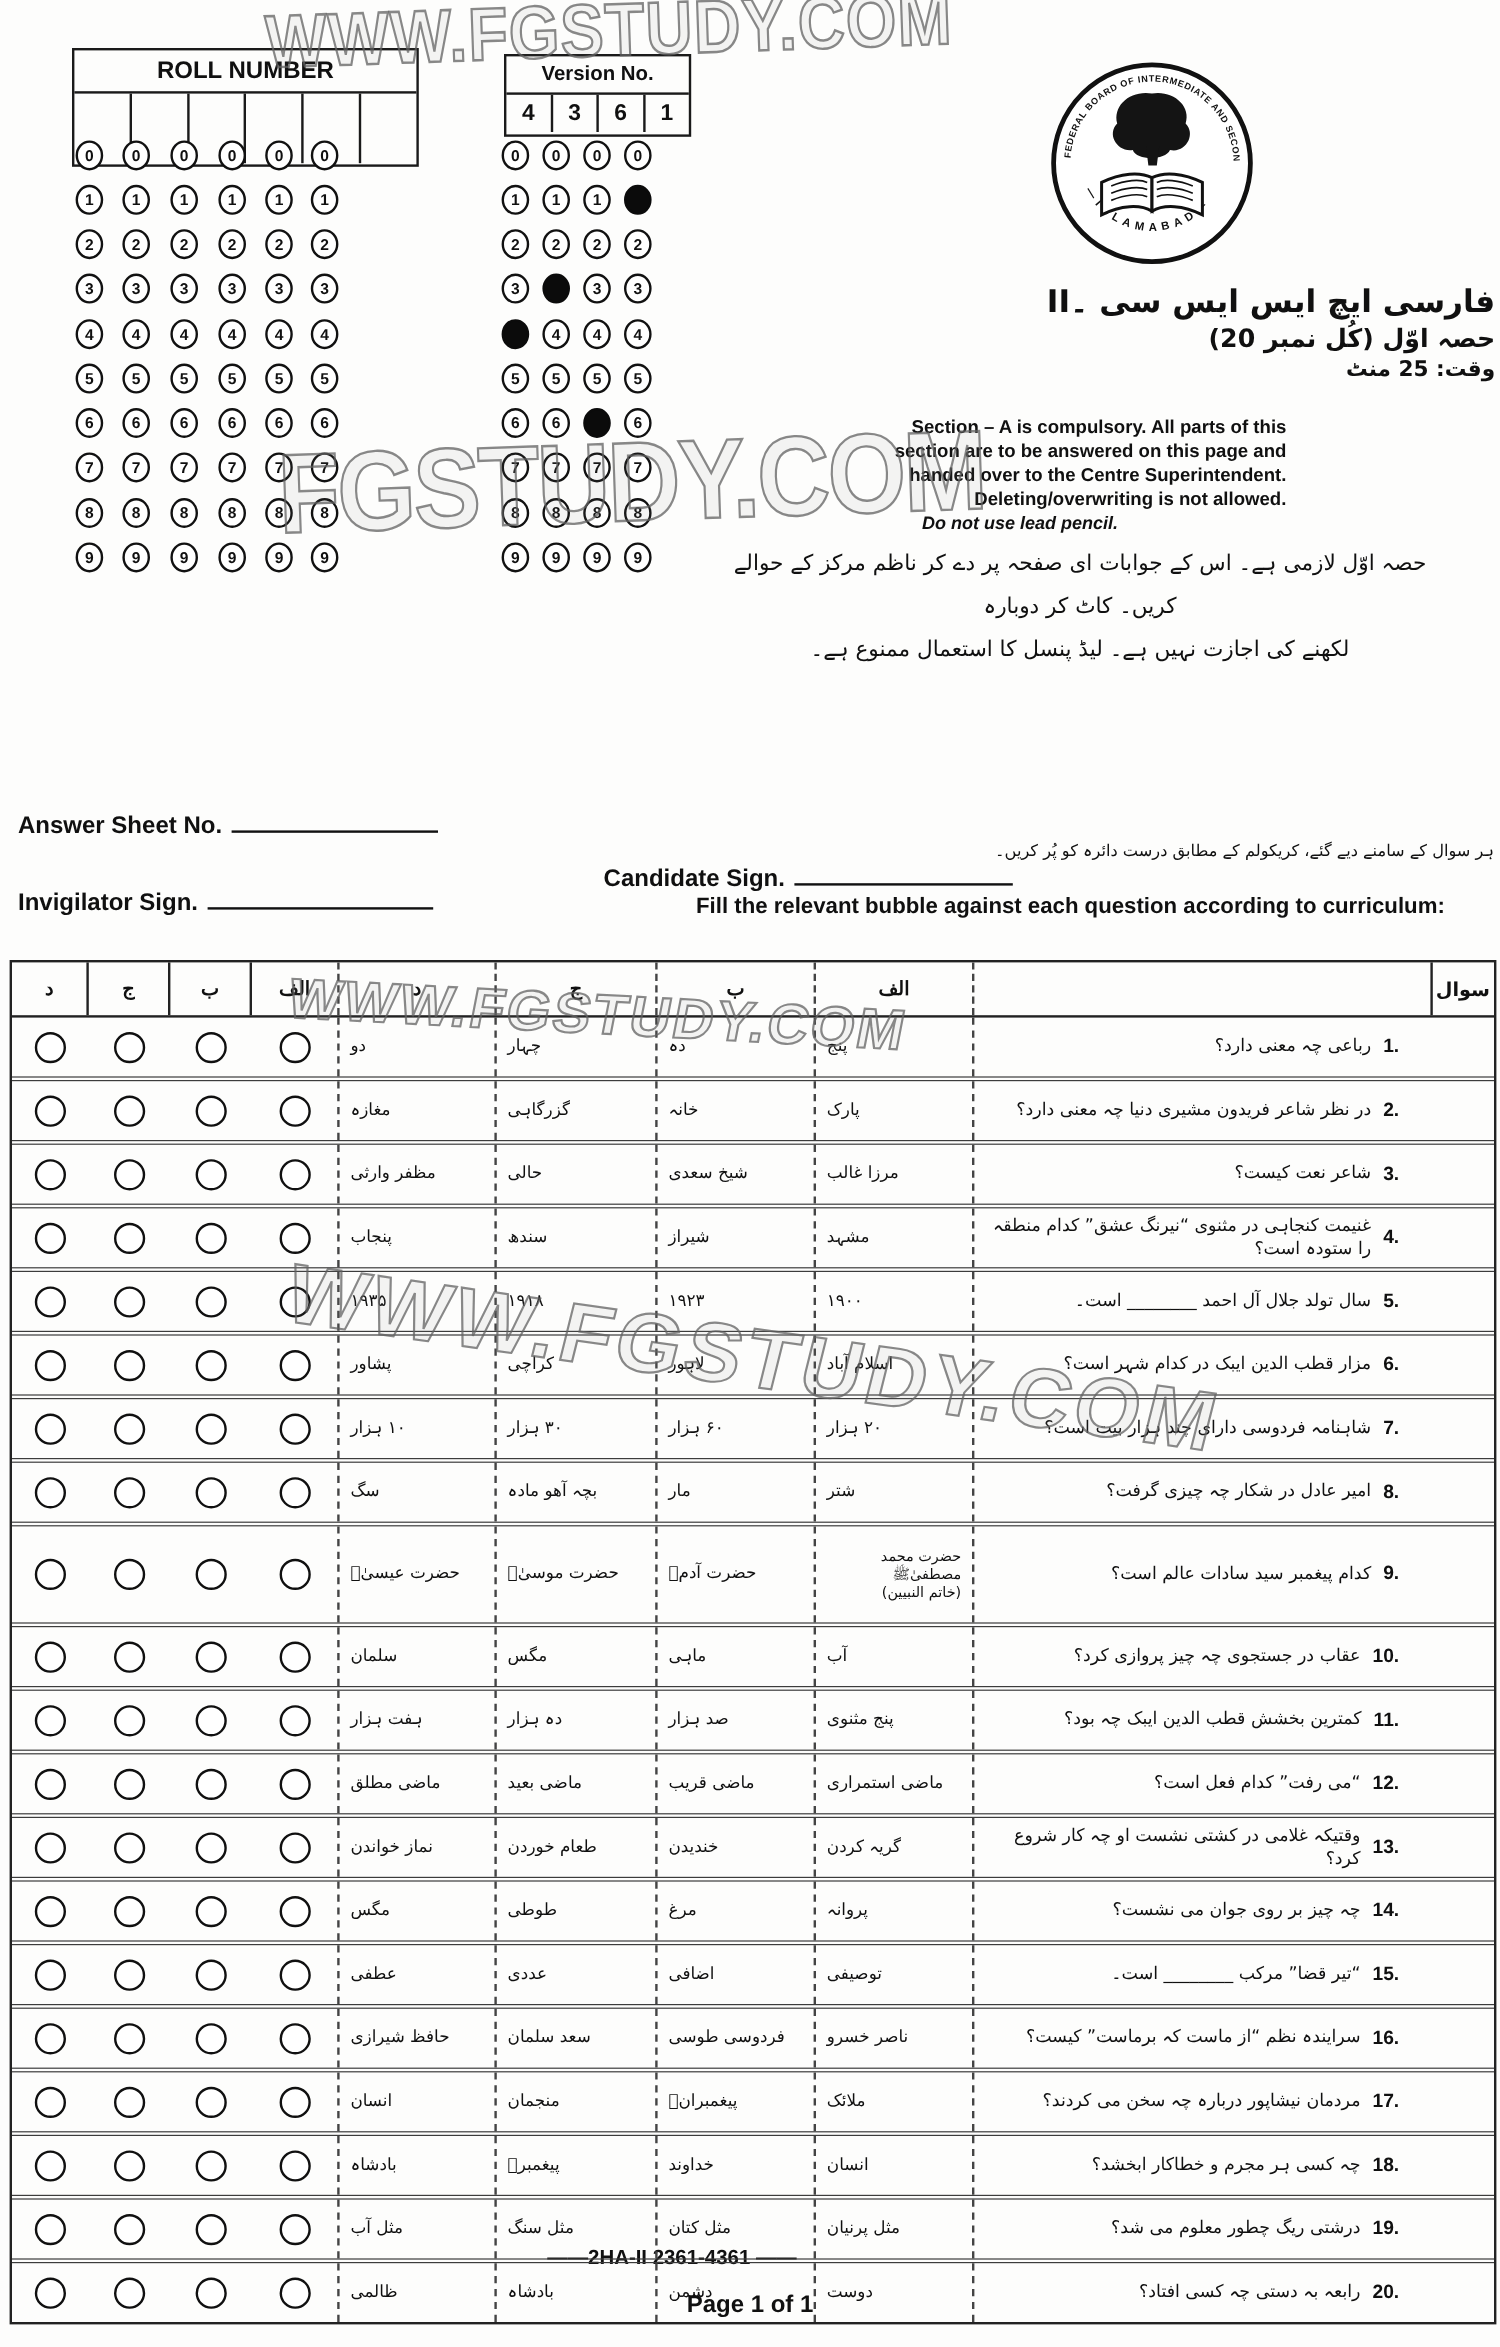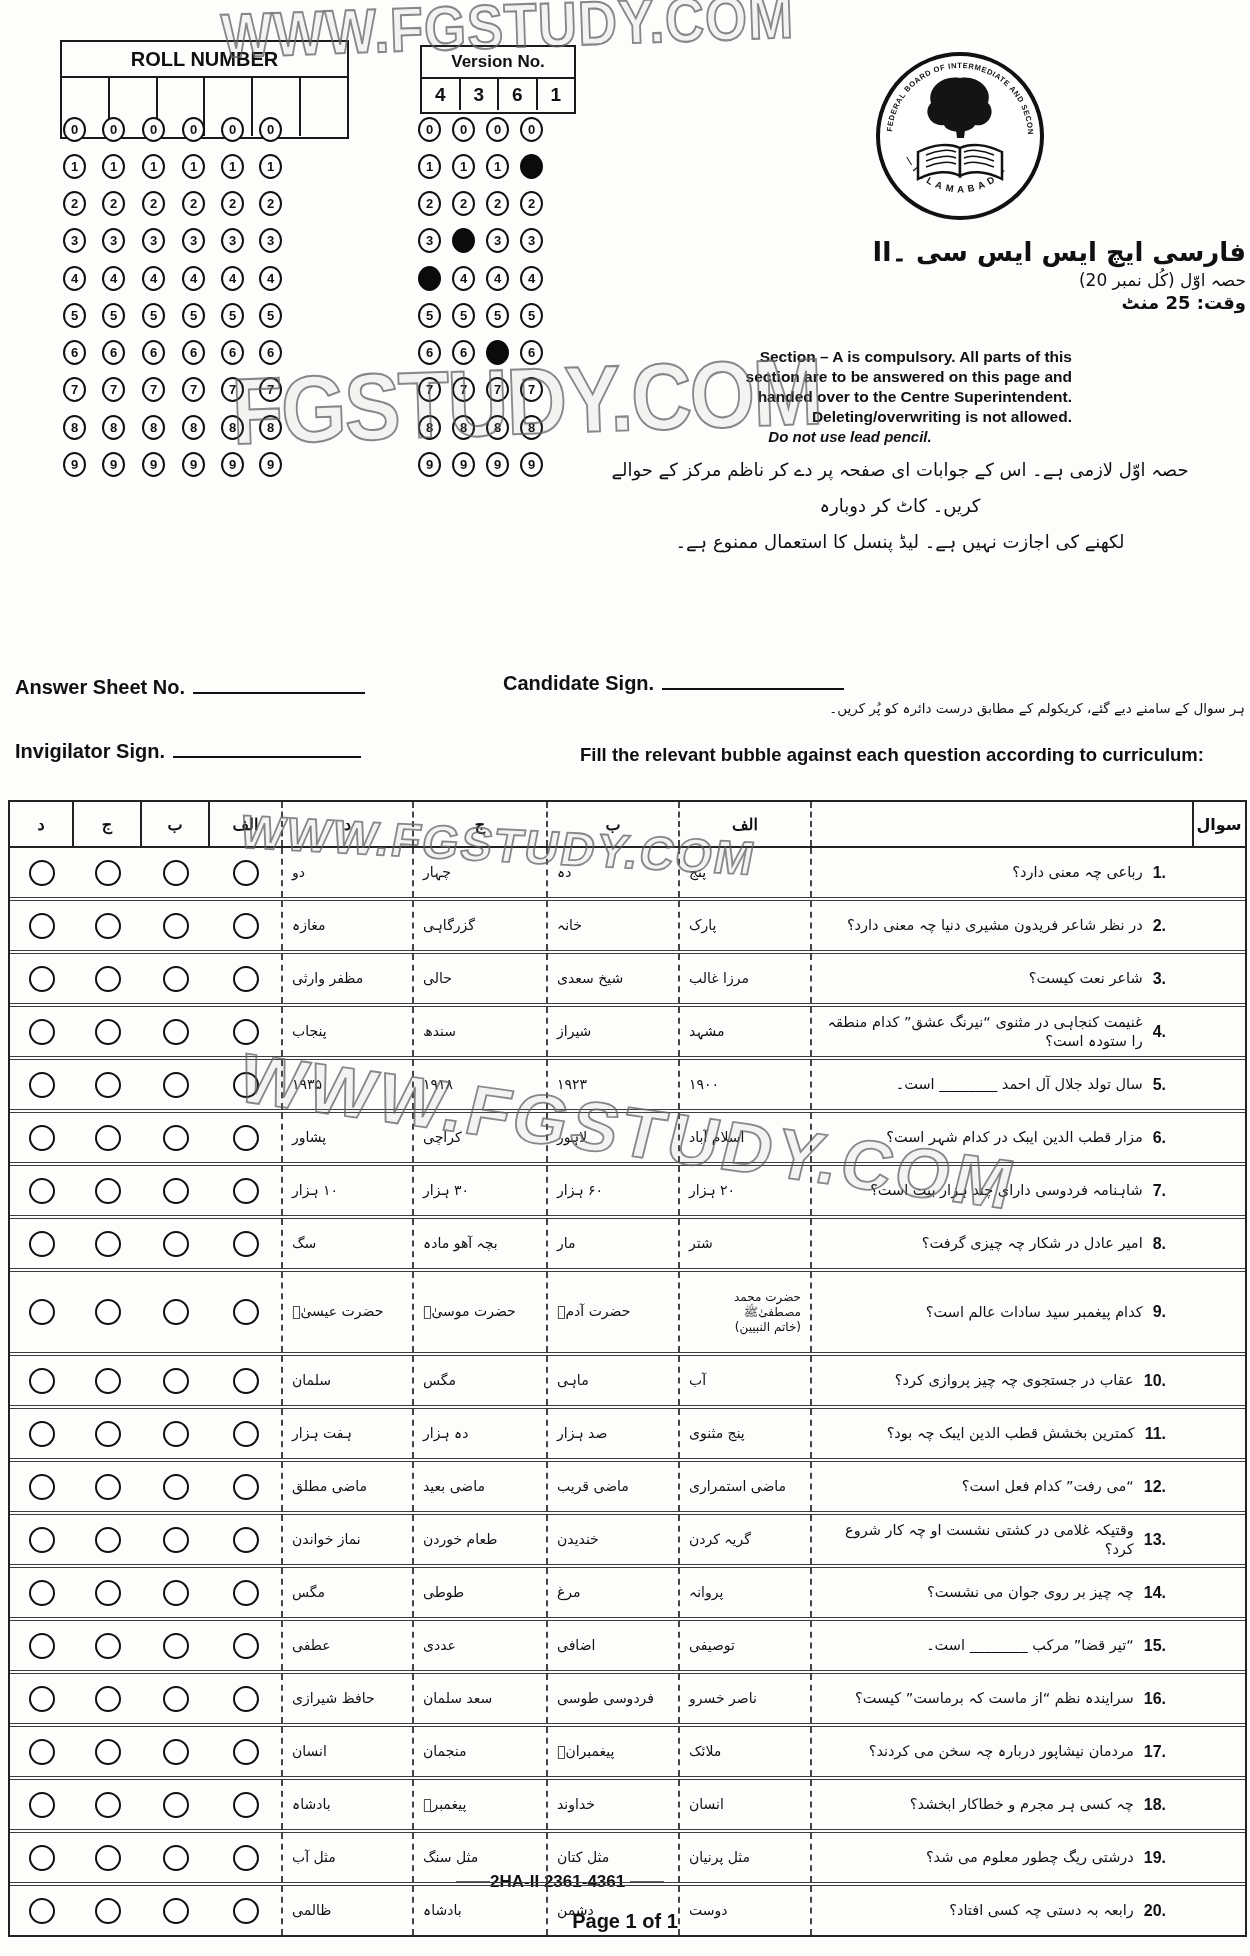--- a/index.html
+++ b/index.html
@@ -21,21 +21,21 @@
                font-weight:bold;font-size:19px;}
   .cellrow>div:first-child{border-left:none;}
   .dbub{position:absolute;width:23px;height:25px;border:2px solid #111;border-radius:50%;
         display:flex;align-items:center;justify-content:center;font-size:13px;font-weight:bold;
         background:#fff;box-sizing:border-box;z-index:5;}
   .dbub.filled{background:#0b0b0b;border-color:#0b0b0b;color:transparent;}
   
   .urdu{font-family:"DejaVu Sans",sans-serif;direction:rtl;}
   .titleblock{position:absolute;left:848px;top:236px;width:398px;text-align:right;}
   .t1{font-size:26px;font-weight:bold;line-height:1.25;}
-  .t2{font-size:17px;font-weight:normal;line-height:1.3;}
+  .t2{font-size:21px;font-weight:bold;line-height:1.3;}
   .t3{font-size:18px;font-weight:bold;line-height:1.35;}
   .secnote{position:absolute;left:628px;top:347px;width:444px;text-align:right;
            font-weight:bold;font-size:15.5px;line-height:1.3;white-space:pre-line;}
   .leadpencil{position:absolute;left:628px;top:428px;width:444px;text-align:center;
               font-style:italic;font-weight:bold;font-size:15px;}
   .urdunote{position:absolute;left:585px;top:452px;width:630px;text-align:center;
             font-size:18px;line-height:2.0;white-space:pre-line;}
   .fieldlabel{position:absolute;font-weight:bold;font-size:20px;white-space:nowrap;}
   .sigline{display:inline-block;border-bottom:2.5px solid #111;height:16px;vertical-align:baseline;margin-left:8px;}
   .urdufill{position:absolute;left:800px;top:700px;width:445px;text-align:right;font-size:13.5px;}
@@ -140,21 +140,21 @@
 section are to be answered on this page and
 handed over to the Centre Superintendent.
 Deleting/overwriting is not allowed.</div>
   <div class="leadpencil">Do not use lead pencil.</div>
   <div class="urdunote urdu">حصہ اوّل لازمی ہے۔ اس کے جوابات ای صفحہ پر دے کر ناظم مرکز کے حوالے کریں۔ کاٹ کر دوبارہ
 لکھنے کی اجازت نہیں ہے۔ لیڈ پنسل کا استعمال ممنوع ہے۔</div>
 
   <div class="fieldlabel" style="left:15px;top:676px;">
     <span>Answer Sheet No.</span><span class="sigline" style="width:172px;"></span>
   </div>
-  <div class="fieldlabel" style="left:503px;top:672px;">
+  <div class="fieldlabel" style="left:503px;top:720px;">
     <span>Candidate Sign.</span><span class="sigline" style="width:182px;"></span>
   </div>
   <div class="urdufill urdu">ہر سوال کے سامنے دیے گئے، کریکولم کے مطابق درست دائرہ کو پُر کریں۔</div>
   <div class="fieldlabel" style="left:15px;top:740px;">
     <span>Invigilator Sign.</span><span class="sigline" style="width:188px;"></span>
   </div>
   <div class="fillinstr">Fill the relevant bubble against each question according to curriculum:</div>
 
   <div class="qtable" id="qtable">
     <div class="qhead">

